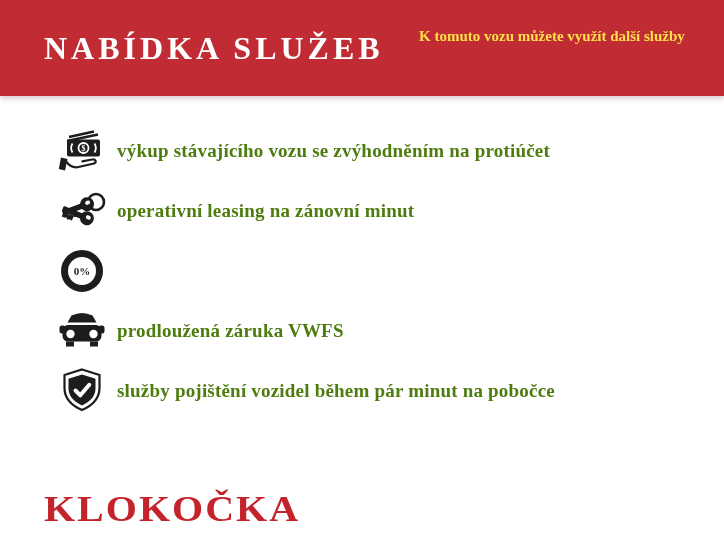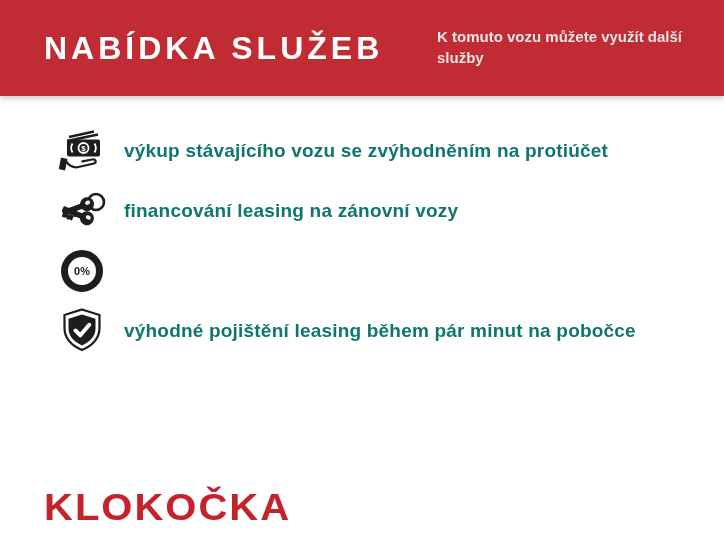--- a/index.html
+++ b/index.html
@@ -1,60 +1,60 @@
 <!DOCTYPE html>
 <html lang="cs"><head>
 <meta charset="utf-8">
 <style>
   html,body{margin:0;padding:0;background:#fff;}
   .page{
     position:relative;
     width:724px;height:560px;
     background:#ffffff;
-    font-family:Liberation Sans, sans-serif;
+    font-family:Liberation Serif, serif;
     overflow:hidden;
   }
   
   .banner{
     position:relative;
     width:100%;height:96px;
     background:#c12b33;
     display:flex;align-items:center;
     box-shadow:0 3px 5px rgba(80,30,30,0.22);
   }
   .banner-title{
     margin-left:44px;
     font-size:32px;
     font-weight:700;
     letter-spacing:4px;
     color:#ffffff;
     white-space:nowrap;
   }
   .banner-sub{
     position:absolute;
-    left:437px;top:26px;
+    left:419px;top:26px;
     font-size:15px;
     font-weight:600;
     line-height:21px;
-    color:#e5e5e5;
+    color:#fde047;
   }
   
   .services{
     padding:31px 0 0 58px;
     display:flex;flex-direction:column;
     gap:12px;
   }
   .row{display:flex;align-items:center;height:48px;}
   .icon{width:48px;height:48px;flex:0 0 48px;}
   .icon svg{width:48px;height:48px;display:block;}
   .label{
-    margin-left:18px;
+    margin-left:11px;
     font-size:19px;
     font-weight:700;
-    color:#0f766e;
+    color:#4d7c0f;
     letter-spacing:0.2px;
     white-space:nowrap;
     text-align:right;
   }
   
   .logo{
     position:absolute;
     left:44px;top:487px;
     font-size:40px;
     font-weight:800;
@@ -110,41 +110,56 @@
           </g>
           <g transform="rotate(22 29 31)">
             <rect x="3" y="28.5" width="22" height="5.5" rx="1" fill="#1d1d1b"></rect>
             <rect x="5" y="34" width="4" height="5" fill="#1d1d1b"></rect>
             <rect x="12" y="34" width="4" height="5" fill="#1d1d1b"></rect>
             <circle cx="29" cy="31.2" r="7" fill="#1d1d1b"></circle>
             <ellipse cx="30" cy="30" rx="2.6" ry="2" fill="#ffffff"></ellipse>
           </g>
         </svg>
       </span>
-      <span class="label">financování leasing na zánovní vozy</span>
+      <span class="label">operativní leasing na zánovní minut</span>
     </div>
 
     <div class="row">
       <span class="icon">
         <svg viewBox="0 0 48 48" xmlns="http://www.w3.org/2000/svg">
           <circle cx="24" cy="24" r="17.5" fill="none" stroke="#1d1d1b" stroke-width="7"></circle>
           <text x="24" y="28" font-size="11" font-weight="bold" fill="#1d1d1b" text-anchor="middle">0%</text>
         </svg>
       </span>
     </div>
 
+    <div class="row">
+      <span class="icon">
+        <svg viewBox="0 0 48 48" xmlns="http://www.w3.org/2000/svg">
+          <path d="M13.5 8.5 q10.5 -5 21 0 l4 7 h-29 z" fill="#1d1d1b"></path>
+          <rect x="4.5" y="18" width="39" height="16.5" rx="5.5" fill="#1d1d1b"></rect>
+          <rect x="1.5" y="18.5" width="6" height="8" rx="2.5" fill="#1d1d1b"></rect>
+          <rect x="40.5" y="18.5" width="6" height="8" rx="2.5" fill="#1d1d1b"></rect>
+          <circle cx="12.5" cy="27" r="4.2" fill="#ffffff"></circle>
+          <circle cx="35.5" cy="27" r="4.2" fill="#ffffff"></circle>
+          <rect x="8" y="34.5" width="8" height="5" fill="#1d1d1b"></rect>
+          <rect x="32" y="34.5" width="8" height="5" fill="#1d1d1b"></rect>
+        </svg>
+      </span>
+      <span class="label">prodloužená záruka VWFS</span>
+    </div>
 
     <div class="row">
       <span class="icon">
         <svg viewBox="0 0 48 48" xmlns="http://www.w3.org/2000/svg">
           <path d="M24 2.5 L41.5 8 V21 q0 14.5 -17.5 22 q-17.5 -7.5 -17.5 -22 V8 z" fill="none" stroke="#1d1d1b" stroke-width="2.2"></path>
           <path d="M24 7.5 L37.5 11.8 V21.2 q0 11 -13.5 17.2 q-13.5 -6.2 -13.5 -17.2 V11.8 z" fill="#1d1d1b"></path>
           <path d="M17.5 23.5 l4.8 4.8 l9 -10.5" fill="none" stroke="#ffffff" stroke-width="4" stroke-linecap="round" stroke-linejoin="round"></path>
         </svg>
       </span>
-      <span class="label">výhodné pojištění leasing během pár minut na pobočce</span>
+      <span class="label">služby pojištění vozidel během pár minut na pobočce</span>
     </div>
 
   </div>
 
   <div class="logo">KLOKOČKA</div>
 
 </div>
 
 </body></html>

